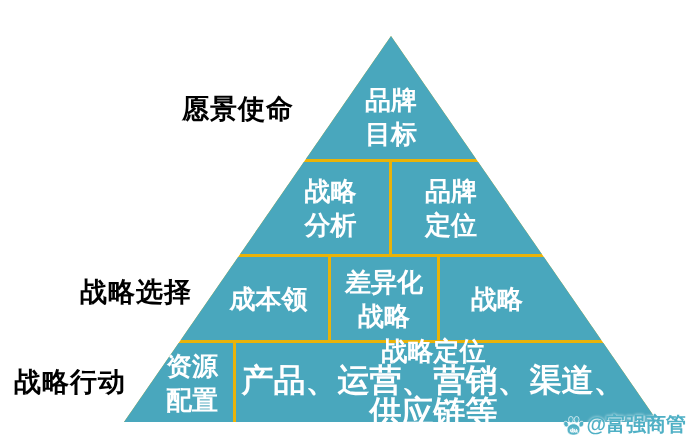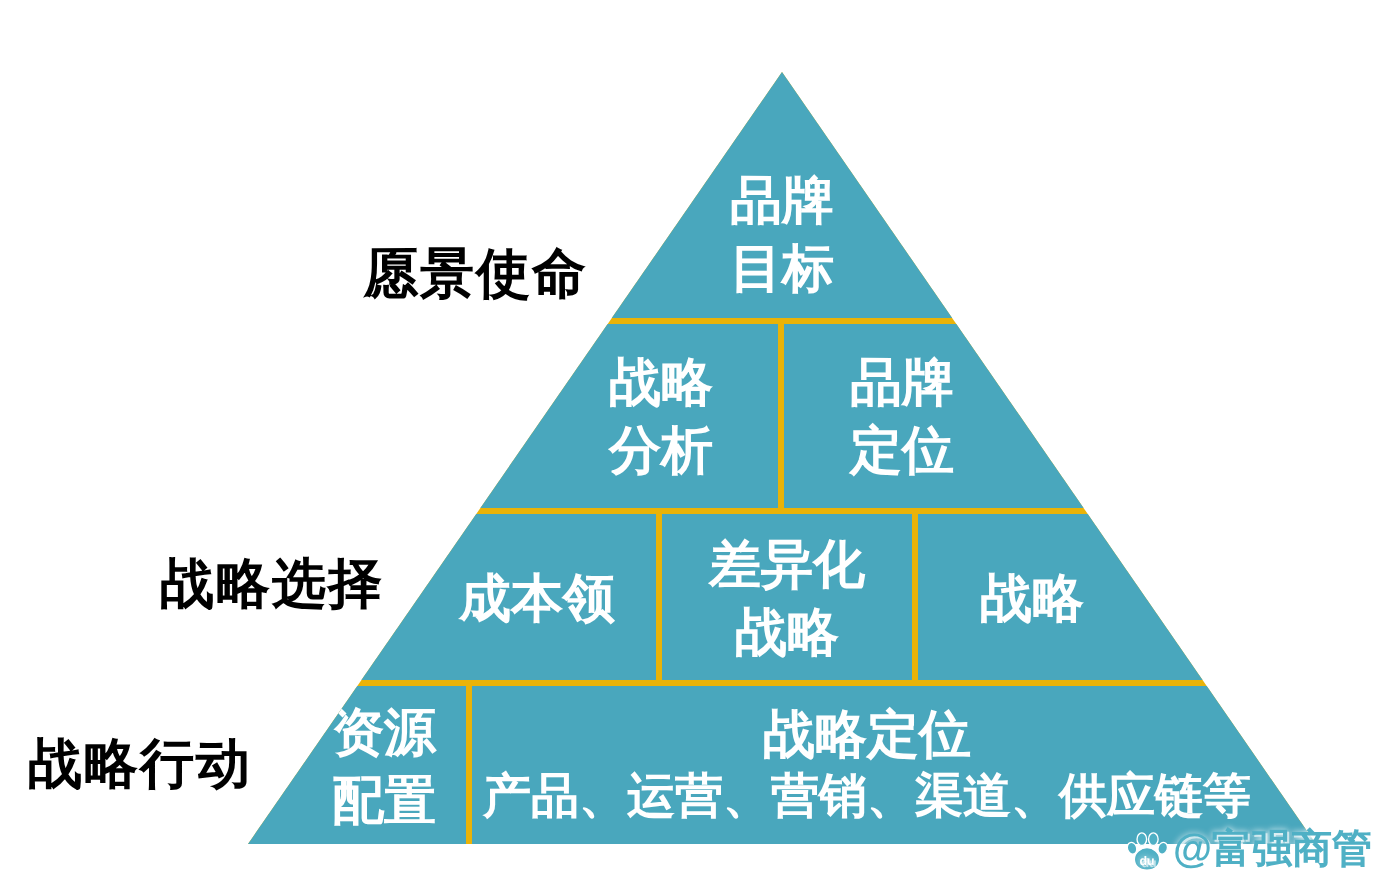--- a/index.html
+++ b/index.html
@@ -24,31 +24,31 @@
     display:flex;flex-direction:column;align-items:center;justify-content:center;
     text-align:center;box-sizing:border-box;flex:none;height:100%;
   }
   
   .r1 .cell{width:534px;justify-content:flex-end;padding-bottom:8px;}
   
   .c-strategy-analysis{width:265px;padding-left:148px;}
   .c-brand-positioning{width:266px;padding-right:148px;}
   
   .c-cost-leadership{width:204px;padding-left:85px;}
-  .c-differentiation{width:125px;text-align:right;}
+  .c-differentiation{width:106px;text-align:right;}
   .c-focus{width:199px;padding-right:85px;}
   
   .c-resource{width:109px;padding-left:27px;align-items:center;}
   .c-tactics{width:422px;padding-right:27px;line-height:32px;}
-  .tactics-detail{font-size:24px;}
+  .tactics-detail{font-size:32px;font-family:Liberation Mono, monospace;}
   
   .side-label{
     position:absolute;color:#000;font-weight:bold;font-size:27px;letter-spacing:1px;white-space:nowrap;
   }
-  .sl-1{left:182px;top:91px;margin-top:28px;}
+  .sl-1{left:182px;top:91px;}
   .sl-2{left:128px;top:188px;}
   .sl-3{left:80px;top:274px;}
   .sl-4{left:14px;top:364px;}
   
   .watermark{
     position:absolute;right:3px;bottom:6px;display:flex;align-items:flex-end;gap:1px;
     color:#4FB0C5;font-size:20px;font-weight:bold;white-space:nowrap;
     text-shadow:0 0 3px rgba(255,255,255,.9),1px 1px 0 rgba(255,255,255,.6);
   }
   .paw{display:block;}

